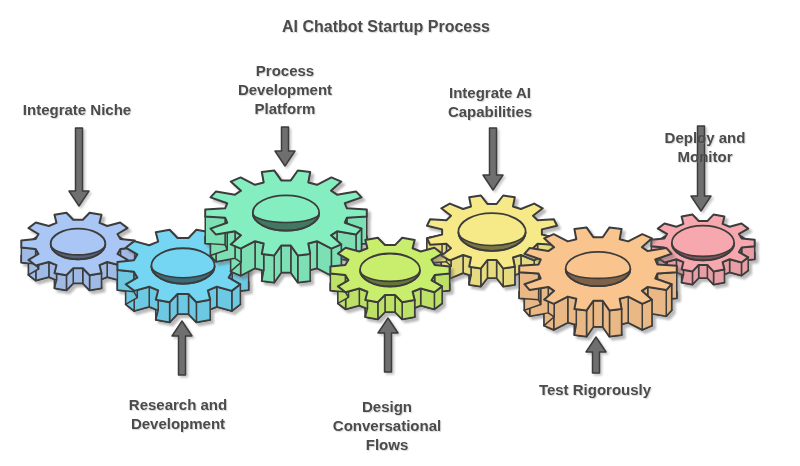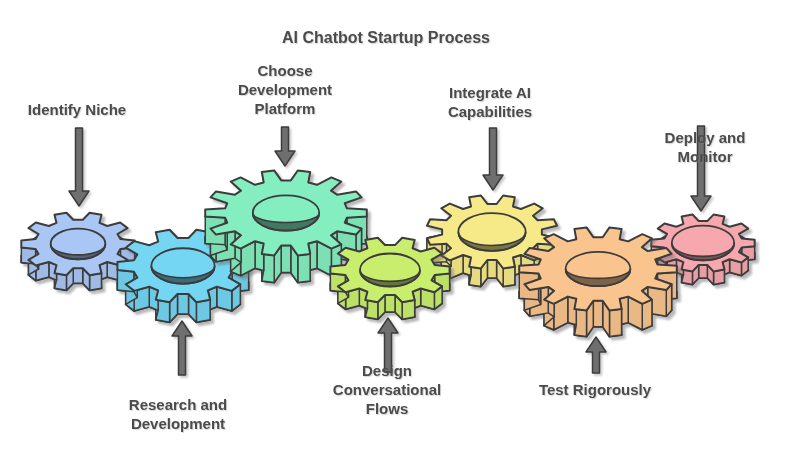--- a/index.html
+++ b/index.html
@@ -235,27 +235,27 @@
       <path d="M489.5 128L489.5 175L483 175L493 190L503 175L496.5 175L496.5 128Z" fill="#6f6f6f" stroke="#3c3c3c" stroke-width="1.5" stroke-linejoin="round"></path>
     </g>
     <g style="filter: drop-shadow(rgba(120, 120, 120, 0.4) 2px 2px 1px);">
       <path d="M592.5 373L592.5 352L586 352L596 337L606 352L599.5 352L599.5 373Z" fill="#6f6f6f" stroke="#3c3c3c" stroke-width="1.5" stroke-linejoin="round"></path>
     </g>
     <g style="filter: drop-shadow(rgba(120, 120, 120, 0.4) 2px 2px 1px);">
       <path d="M697.5 126L697.5 196L691 196L701 211L711 196L704.5 196L704.5 126Z" fill="#6f6f6f" stroke="#3c3c3c" stroke-width="1.5" stroke-linejoin="round"></path>
     </g>
   </svg>
 
-<div class="title" style="left: 386px; top: 27px; margin-top: 11px;">AI Chatbot Startup Process</div>
-
-<div class="lbl" style="left: 77px; top: 110px;">Identify Niche</div>
+<div class="title" style="left: 386px; top: 27px;">AI Chatbot Startup Process</div>
+
+<div class="lbl" style="left: 77px; top: 110px;">Integrate Niche</div>
 <div class="lbl" style="left: 178px; top: 415px;">Research and
 Development</div>
-<div class="lbl" style="left: 285px; top: 90px;">Choose
+<div class="lbl" style="left: 285px; top: 90px;">Process
 Development
 Platform</div>
-<div class="lbl" style="left: 387px; top: 390px;">Design
+<div class="lbl" style="left: 387px; top: 426px;">Design
 Conversational
 Flows</div>
 <div class="lbl" style="left: 490px; top: 103px;">Integrate AI
 Capabilities</div>
 <div class="lbl" style="left: 595px; top: 390px;">Test Rigorously</div>
 <div class="lbl" style="left: 705px; top: 111px; margin-top: 37px;">Deploy and Monitor</div>
 
 </body></html>

